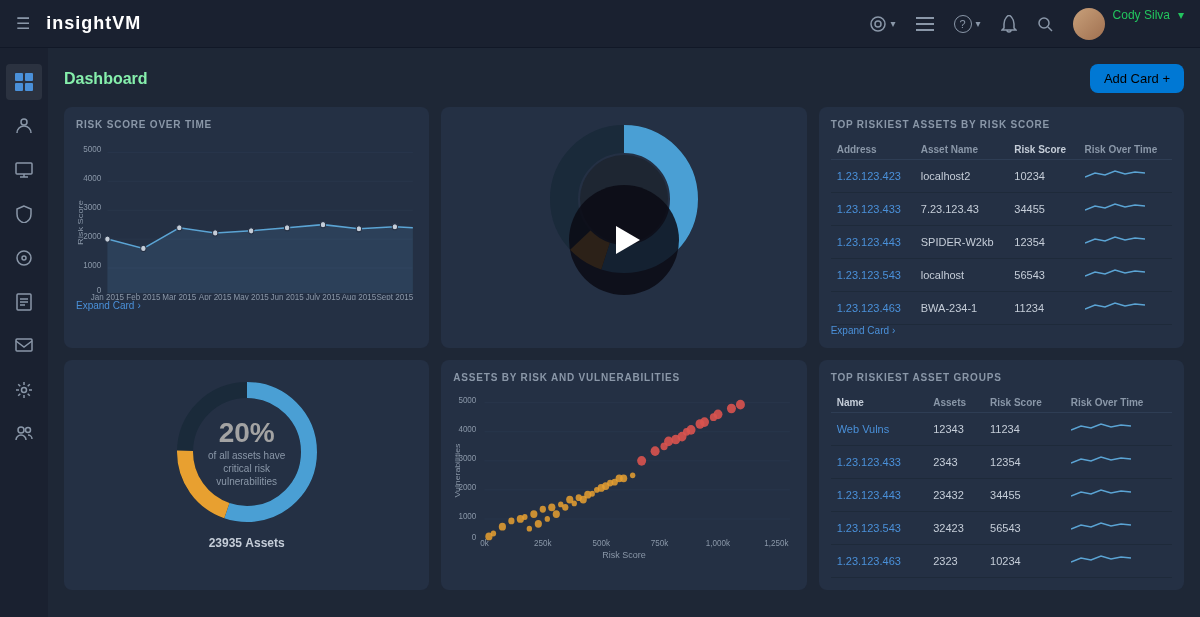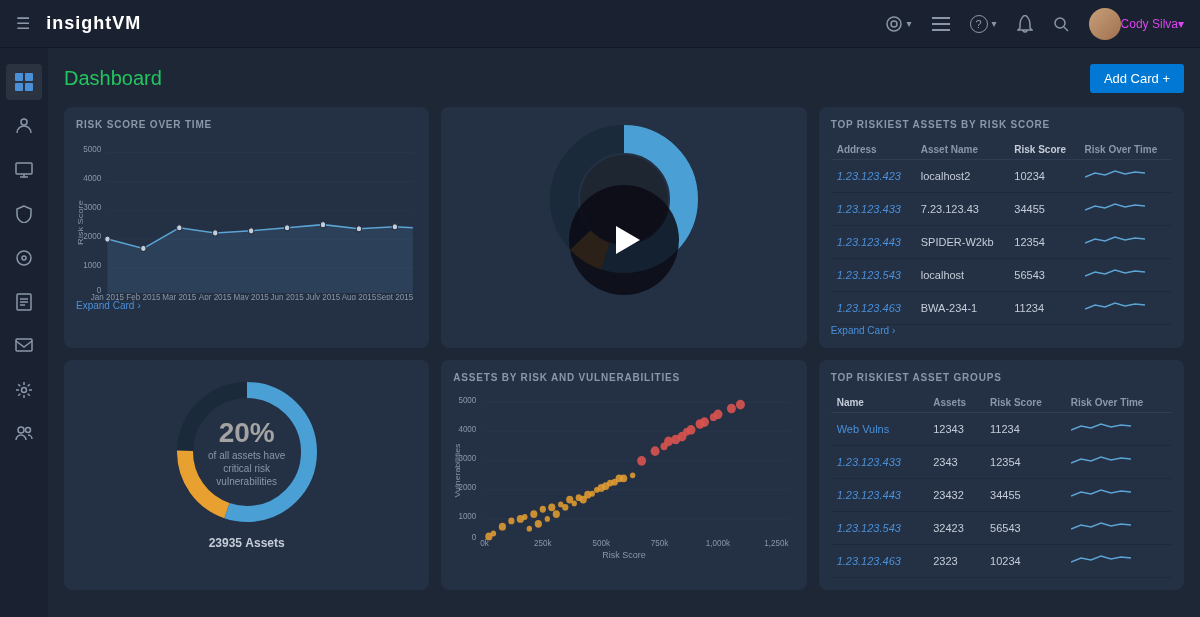--- a/index.html
+++ b/index.html
@@ -14,21 +14,21 @@
       padding: 0 16px;
       border-bottom: 1px solid #111827;
       position: relative;
       z-index: 10;
     }
     .topnav-left { display: flex; align-items: center; gap: 16px; }
     .topnav-logo { color: #fff; font-size: 18px; font-weight: 300; letter-spacing: 1px; }
     .topnav-logo span { font-weight: 700; }
     .topnav-right { display: flex; align-items: center; gap: 20px; margin-left: auto; }
     .nav-icon { color: #8a97a8; cursor: pointer; font-size: 16px; display: flex; align-items: center; gap: 4px; }
-    .user-area { display: flex; align-items: center; color: #d946ef; cursor: pointer; }
+    .user-area { display: flex; align-items: flex-start; gap: 8px; color: #22c55e; cursor: pointer; }
     .avatar-img { width: 32px; height: 32px; border-radius: 50%; background: linear-gradient(135deg, #c8a07a 0%, #a07050 100%); }
 
     
     .sidebar {
       background: #1a2130;
       width: 48px;
       position: fixed;
       top: 48px;
       left: 0;
       bottom: 0;
@@ -58,27 +58,27 @@
       overflow: hidden;
     }
 
     
     .dashboard-header {
       display: flex;
       align-items: center;
       justify-content: space-between;
       margin-bottom: 14px;
     }
-    .dashboard-title { font-size: 20px; font-weight: 400; color: #22c55e; }
+    .dashboard-title { font-size: 16px; font-weight: 700; color: #86efac; }
     .add-card-btn {
       background: #0078d4;
-      color: #ffffff;
+      color: #000000;
       border: none;
       padding: 7px 14px;
-      border-radius: 3px;
+      border-radius: 8px;
       cursor: pointer;
       font-size: 13px;
       display: flex;
       align-items: center;
       gap: 6px;
     }
 
     
     .cards-grid {
       display: grid;
@@ -156,21 +156,21 @@
       padding: 4px 6px;
       border-bottom: 1px solid #2e3d54;
     }
     .data-table th.highlight { color: #c5cdd8; font-weight: 700; }
     .data-table td {
       padding: 5px 6px;
       font-size: 11px;
       color: #c5cdd8;
       border-bottom: 1px solid #1e2a3a;
     }
-    .data-table td.link { color: #4a90d9; cursor: pointer; font-style: italic; }
+    .data-table td.link { color: #4a90d9; cursor: pointer; }
     .sparkline { width: 60px; height: 20px; }
 
     
     .donut-center-text {
       position: absolute;
       top: 50%; left: 50%;
       transform: translate(-50%, -50%);
       text-align: center;
     }
     .pct-big { font-size: 28px; font-weight: 700; color: #a3a3a3; }

